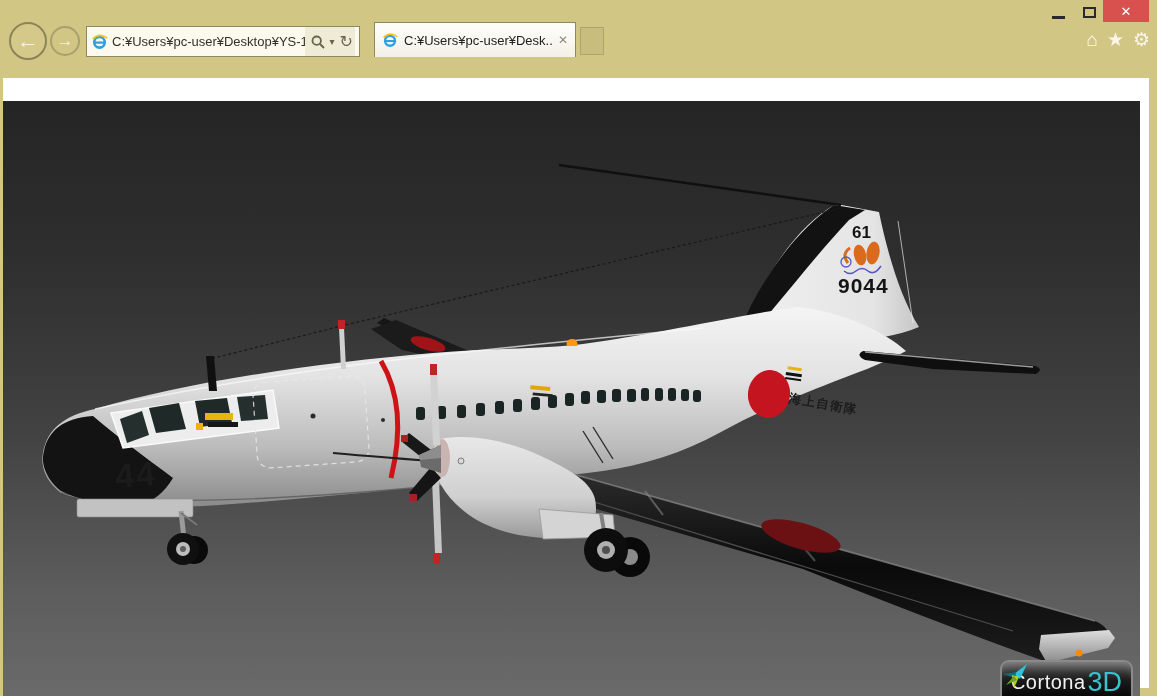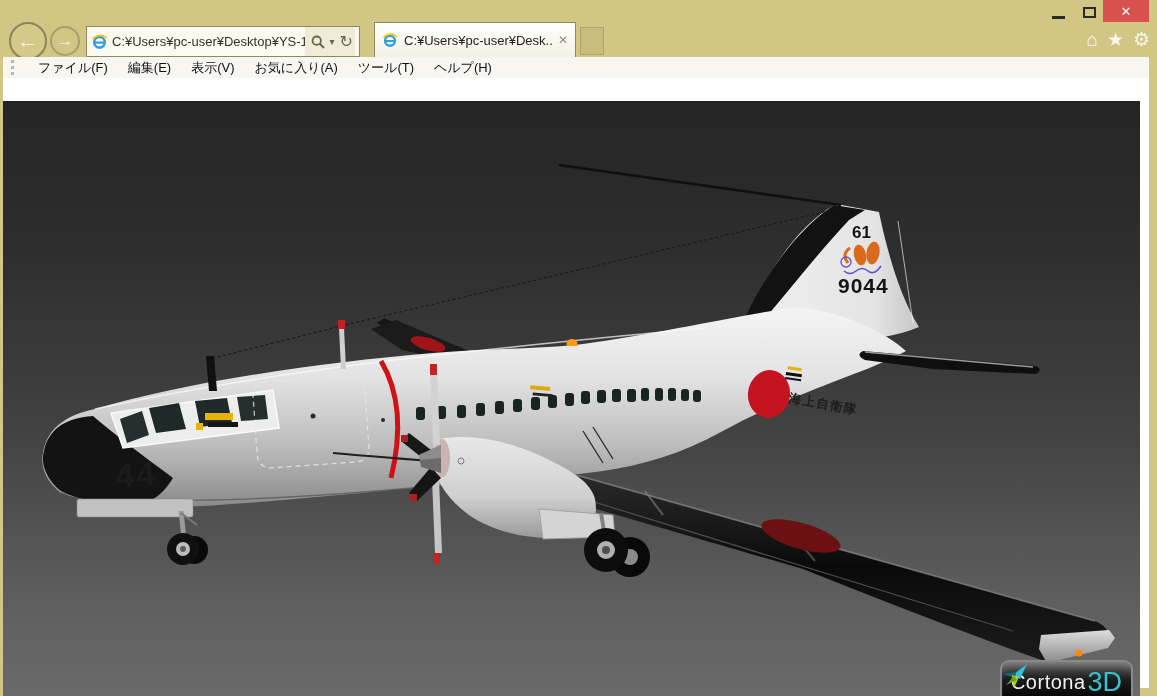--- a/index.html
+++ b/index.html
@@ -97,29 +97,20 @@
     <div class="win-close">
       <span>✕</span>
     </div>
     <div class="quick-icons">
       <span>⌂</span>
       <span>★</span>
       <span>⚙</span>
     </div>
   </div>
 
-  <div class="menubar">
-    <span class="grip"></span>
-    <span class="menu-item">ファイル(F)</span>
-    <span class="menu-item">編集(E)</span>
-    <span class="menu-item">表示(V)</span>
-    <span class="menu-item">お気に入り(A)</span>
-    <span class="menu-item">ツール(T)</span>
-    <span class="menu-item">ヘルプ(H)</span>
-  </div>
 
   <div class="client">
     <div class="viewport">
 
       <svg width="1137" height="601" viewBox="0 0 1137 601">
         <defs>
           <linearGradient id="fuseGrad" x1="0" y1="0" x2="0" y2="1">
             <stop offset="0" stop-color="#f4f4f4"></stop>
               <stop offset="0.35" stop-color="#e3e3e3"></stop>
             <stop offset="0.7" stop-color="#bcbcbc"></stop>

